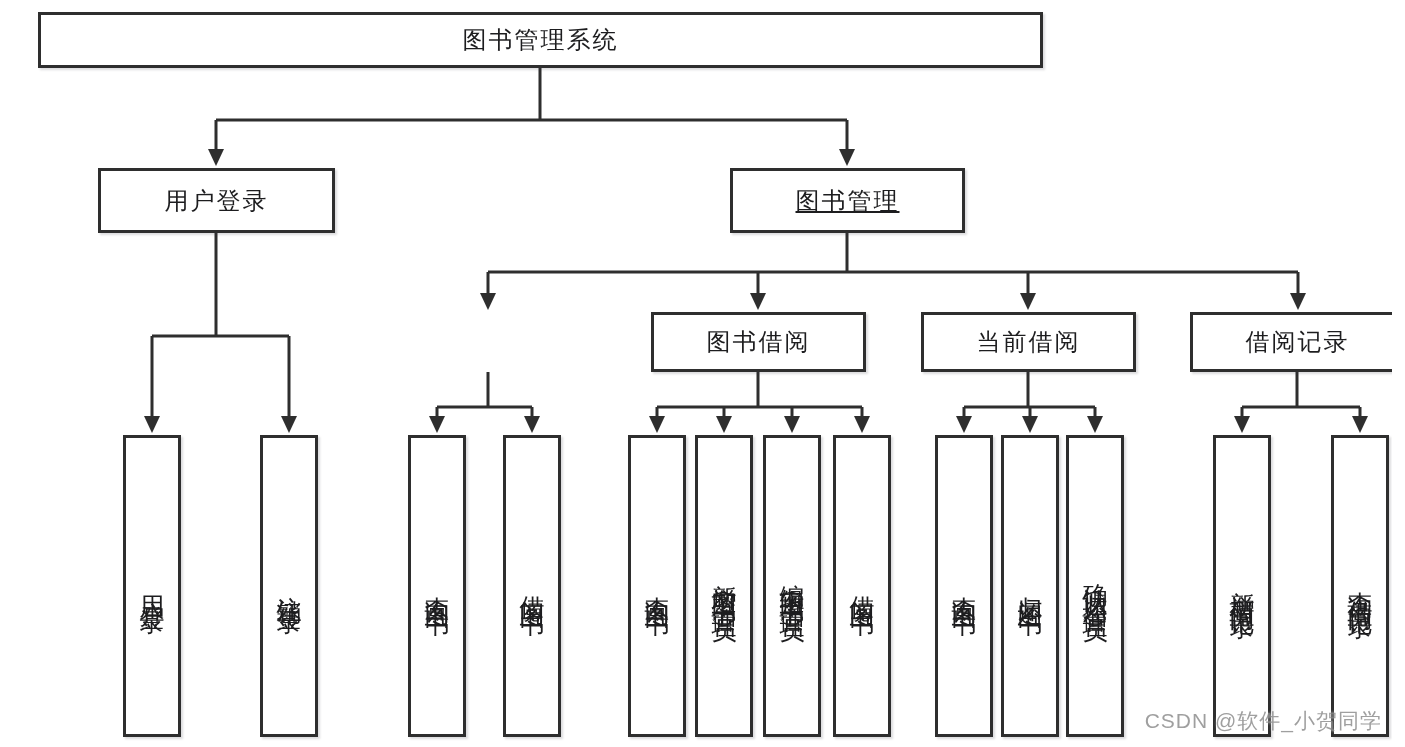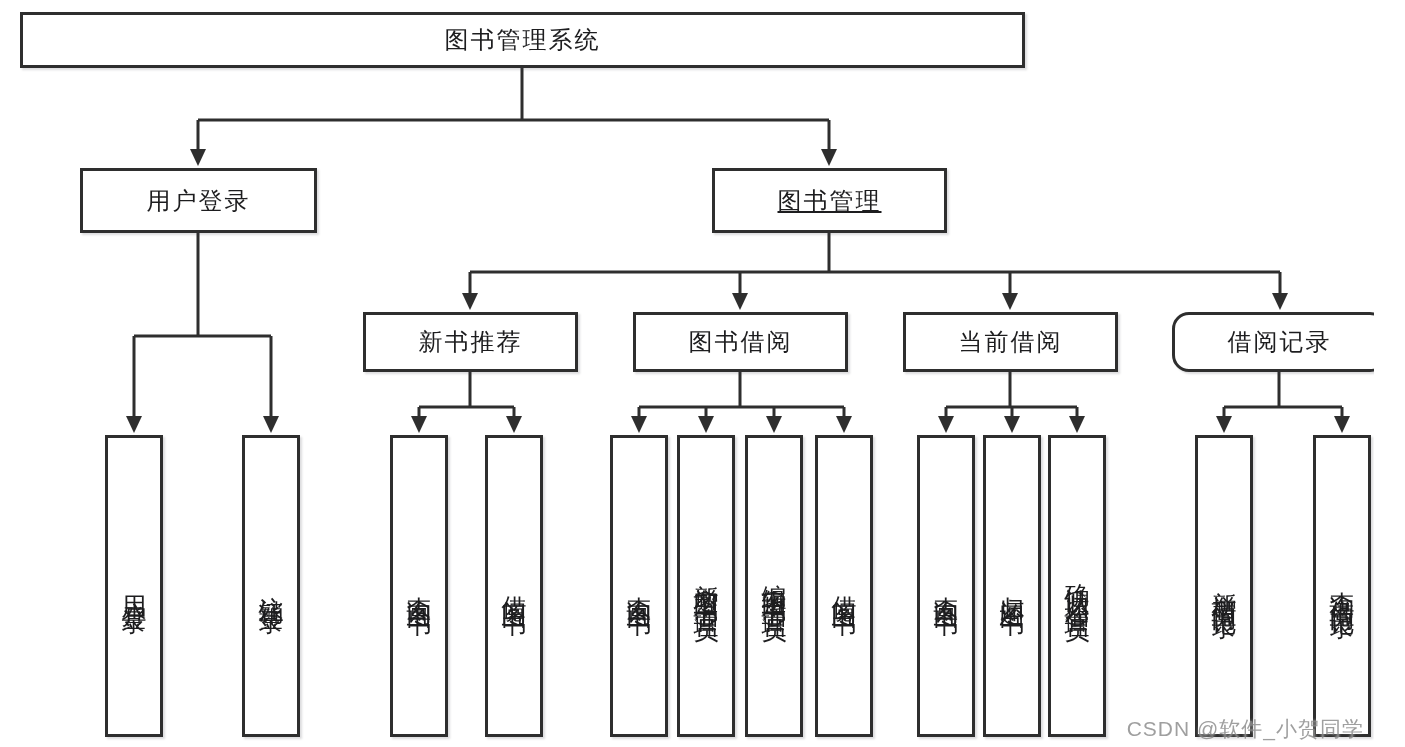--- a/index.html
+++ b/index.html
@@ -2,44 +2,45 @@
 <html><head>
 <meta charset="utf-8">
 <style>
   * { margin:0; padding:0; box-sizing:border-box; }
   html,body { background:#ffffff; }
   .stage {
     position:relative; width:1374px; height:747px; background:#ffffff;
     overflow:hidden;
     font-family:"Liberation Sans","DejaVu Sans",sans-serif;
     color:#1d1d1f;
+    margin-left:18px;
   }
   .wires { position:absolute; left:0; top:0; }
   .box {
     position:absolute; background:#ffffff; border:3px solid #2e2e2e;
     display:flex; align-items:center; justify-content:center;
     box-shadow:2px 2px 2px rgba(60,60,70,0.18);
   }
   .hlabel { font-size:24px; letter-spacing:2px; white-space:nowrap; }
   .root  { left:20px;  top:12px;  width:1005px; height:56px; }
   .n-user-login { left:80px;  top:168px; width:237px; height:65px; }
   .n-book-mgmt  { left:712px; top:168px; width:235px; height:65px;text-decoration:underline; }
   .lvl3 { top:312px; width:215px; height:60px; }
   .n-new-book   { left:363px; }
   .n-book-borrow{ left:633px;align-items:center; }
   .n-cur-borrow { left:903px; }
-  .n-borrow-rec { left:1172px;border-radius:17px; }
+  .n-borrow-rec { left:1172px; }
   .leaf { top:435px; width:58px; height:302px; }
   .vlabel {
     writing-mode:vertical-rl; text-orientation:mixed;
     font-size:25px; letter-spacing:5px; line-height:1;
     white-space:nowrap;
   }
   .watermark {
-    position:absolute; right:10px; bottom:4px;
+    position:absolute; right:10px; bottom:12px;
     font-size:21px; letter-spacing:1px; color:#8f8f8f; opacity:0.85;
     text-shadow:0 0 3px #ffffff;
     white-space:nowrap;
   }
 </style>
 </head>
 <body>
 
 <div class="stage">
 
@@ -80,23 +81,20 @@
     <span class="hlabel">图书管理系统</span>
   </div>
 
   <div class="box n-user-login">
     <span class="hlabel">用户登录</span>
   </div>
   <div class="box n-book-mgmt">
     <span class="hlabel">图书管理</span>
   </div>
 
-  <div class="box lvl3 n-new-book">
-    <span class="hlabel">新书推荐</span>
-  </div>
   <div class="box lvl3 n-book-borrow">
     <span class="hlabel">图书借阅</span>
   </div>
   <div class="box lvl3 n-cur-borrow">
     <span class="hlabel">当前借阅</span>
   </div>
   <div class="box lvl3 n-borrow-rec">
     <span class="hlabel">借阅记录</span>
   </div>
 

